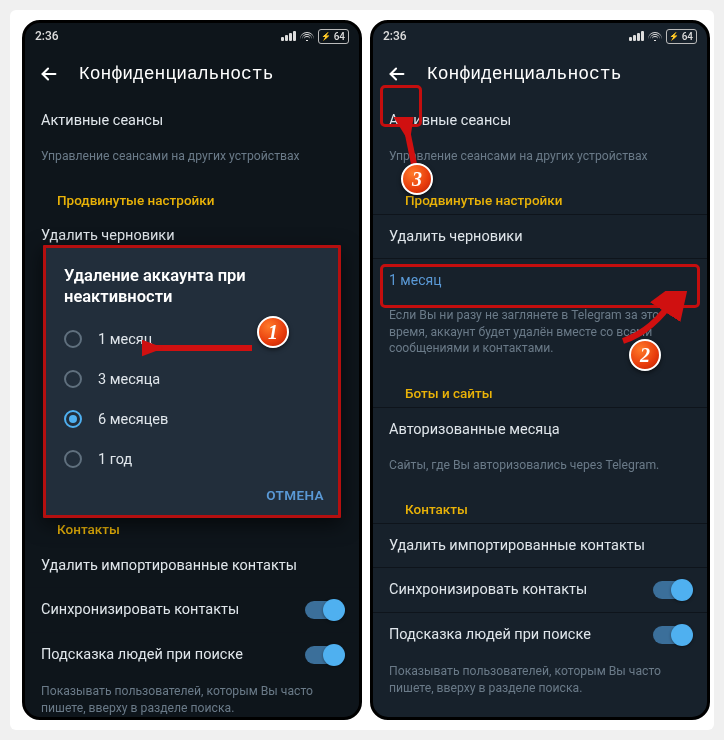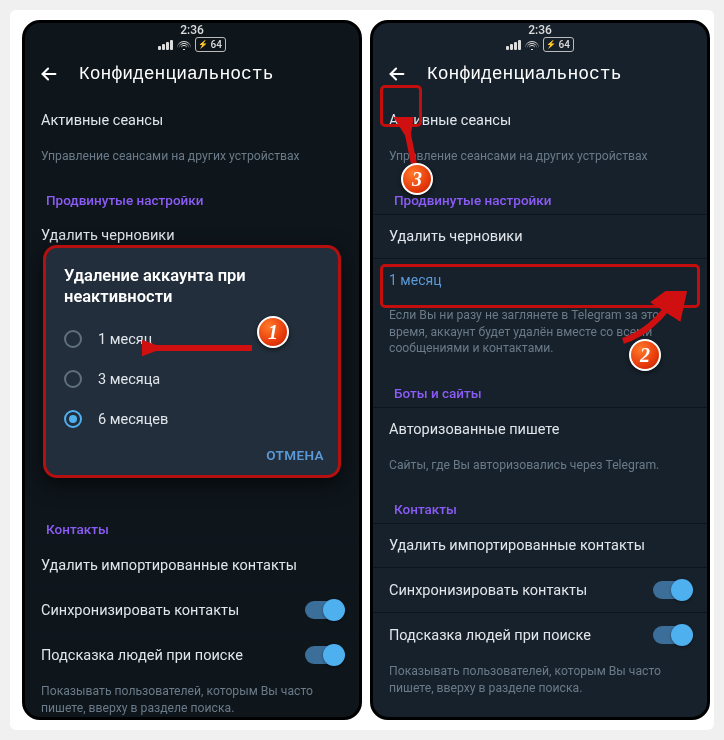--- a/index.html
+++ b/index.html
@@ -42,21 +42,20 @@
     height: 26px;
     display: flex;
     align-items: center;
     justify-content: space-between;
     padding: 0 10px;
     color: #ddd;
     font-size: 12px;
     font-weight: 500;
     position: relative;
     z-index: 5;
-    flex-direction: column;
   }
   .status-icons { display:flex; align-items:center; gap:5px; }
   .sig-dots { display:flex; align-items:flex-end; gap:1.5px; }
   .sig-dots span {
     width:2.5px; background:#ddd; border-radius:1px;
   }
   .sig-dots span:nth-child(1){height:4px}
   .sig-dots span:nth-child(2){height:6px}
   .sig-dots span:nth-child(3){height:8px}
   .sig-dots span:nth-child(4){height:10px}
@@ -99,34 +98,34 @@
     display:flex; align-items:center; justify-content:center;
   }
   .back-arrow svg { display:block; }
   .header-title {
     font-size: 18px; font-weight:500;font-family:Liberation Mono, monospace;
   }
 
   
   .content { position:relative; z-index:1; }
   .section-label {
-    color:#8b5cf6;
+    color:#eab308;
     font-size:13.5px;
     font-weight:500;
-    padding: 14px 21px 6px;
+    padding: 14px 32px 6px;
   }
   .desc-text {
     color:#6a7a88;
     font-size:12.2px;
     line-height:1.35;
     padding: 6px 16px 14px;
   }
   .row {
     display:flex;
-    align-items:flex-end;
+    align-items:flex-start;
     justify-content:space-between;
     padding: 13px 16px;
     color:#e0e6eb;
     font-size:14.5px;
   }
   .row .value { color:#5a99d6; font-size:14px; }
   .divider { border-top:1px solid #0e141b; }
 
   
   .toggle {
@@ -143,21 +142,21 @@
     box-shadow:0 1px 3px rgba(0,0,0,.4);
   }
 
   
   .dialog {
     position:absolute;
     left:18px; right:18px;
     top: 222px;
     background:#222e3b;
     border: 3px solid #b50f0f;
-    border-radius: 14px;
+    border-radius: 1px;
     box-shadow: 0 6px 20px rgba(0,0,0,.6);
     z-index: 10;
     padding-top: 14px;
   }
   .dlg-title {
     color:#fff;
     font-size:16.5px;
     font-weight:600;
     line-height:1.25;
     padding: 4px 18px 12px;
@@ -299,20 +298,24 @@
         <span>1 месяц</span>
       </div>
       <div class="radio-row">
         <span class="radio"></span>
         <span>3 месяца</span>
       </div>
       <div class="radio-row">
         <span class="radio checked"></span>
         <span>6 месяцев</span>
       </div>
+      <div class="radio-row">
+        <span class="radio"></span>
+        <span>1 год</span>
+      </div>
       <div class="dlg-actions">
         <span class="dlg-cancel">ОТМЕНА</span>
       </div>
     </div>
 
     <div class="red-arrow" style="left:117px; top:310px;">
       <svg width="120" height="30">
           <defs>
             <marker id="ah1" markerWidth="10" markerHeight="10" refX="2" refY="3" orient="auto">
               <path d="M8,0 L0,3 L8,6 Z" fill="#d01010"></path>
@@ -364,21 +367,21 @@
       <div class="section-label">Продвинутые настройки</div>
       <div class="row divider">
           <span>Удалить черновики</span>
         </div>
       <div class="row divider">
         <span class="value">1 месяц</span>
       </div>
       <div class="desc-text">Если Вы ни разу не заглянете в Telegram за это время, аккаунт будет удалён вместе со всеми сообщениями и контактами.</div>
       <div class="section-label">Боты и сайты</div>
       <div class="row divider">
-          <span>Авторизованные пишете</span>
+          <span>Авторизованные месяца</span>
         </div>
       <div class="desc-text">Сайты, где Вы авторизовались через Telegram.</div>
       <div class="section-label">Контакты</div>
       <div class="row divider">
           <span>Удалить импортированные контакты</span>
         </div>
       <div class="row divider">
           <span>Синхронизировать контакты</span>
           <span class="toggle"></span>
         </div>

